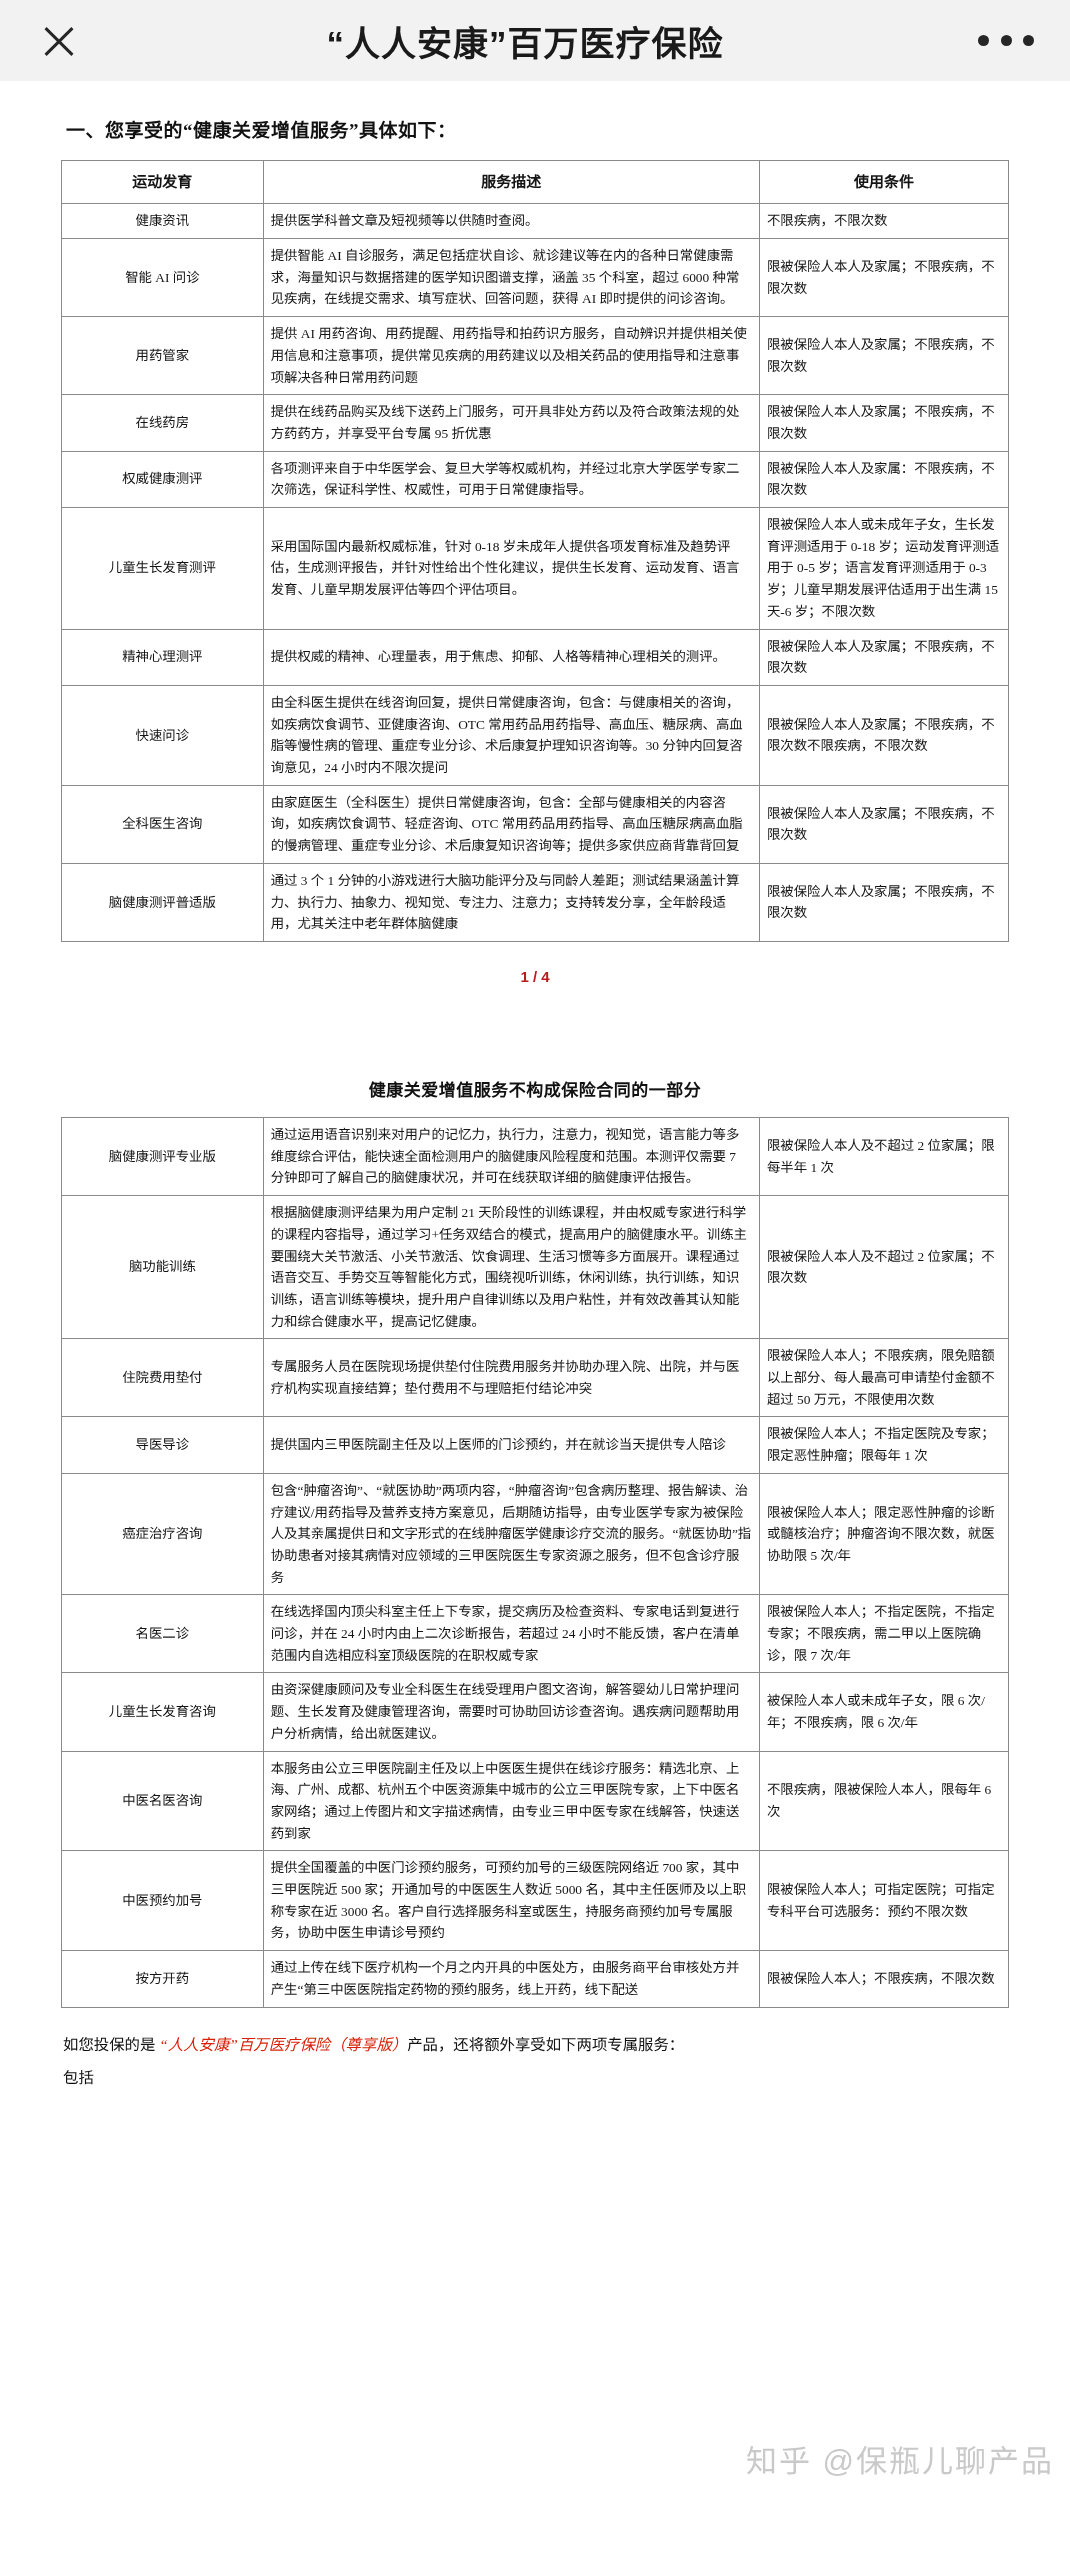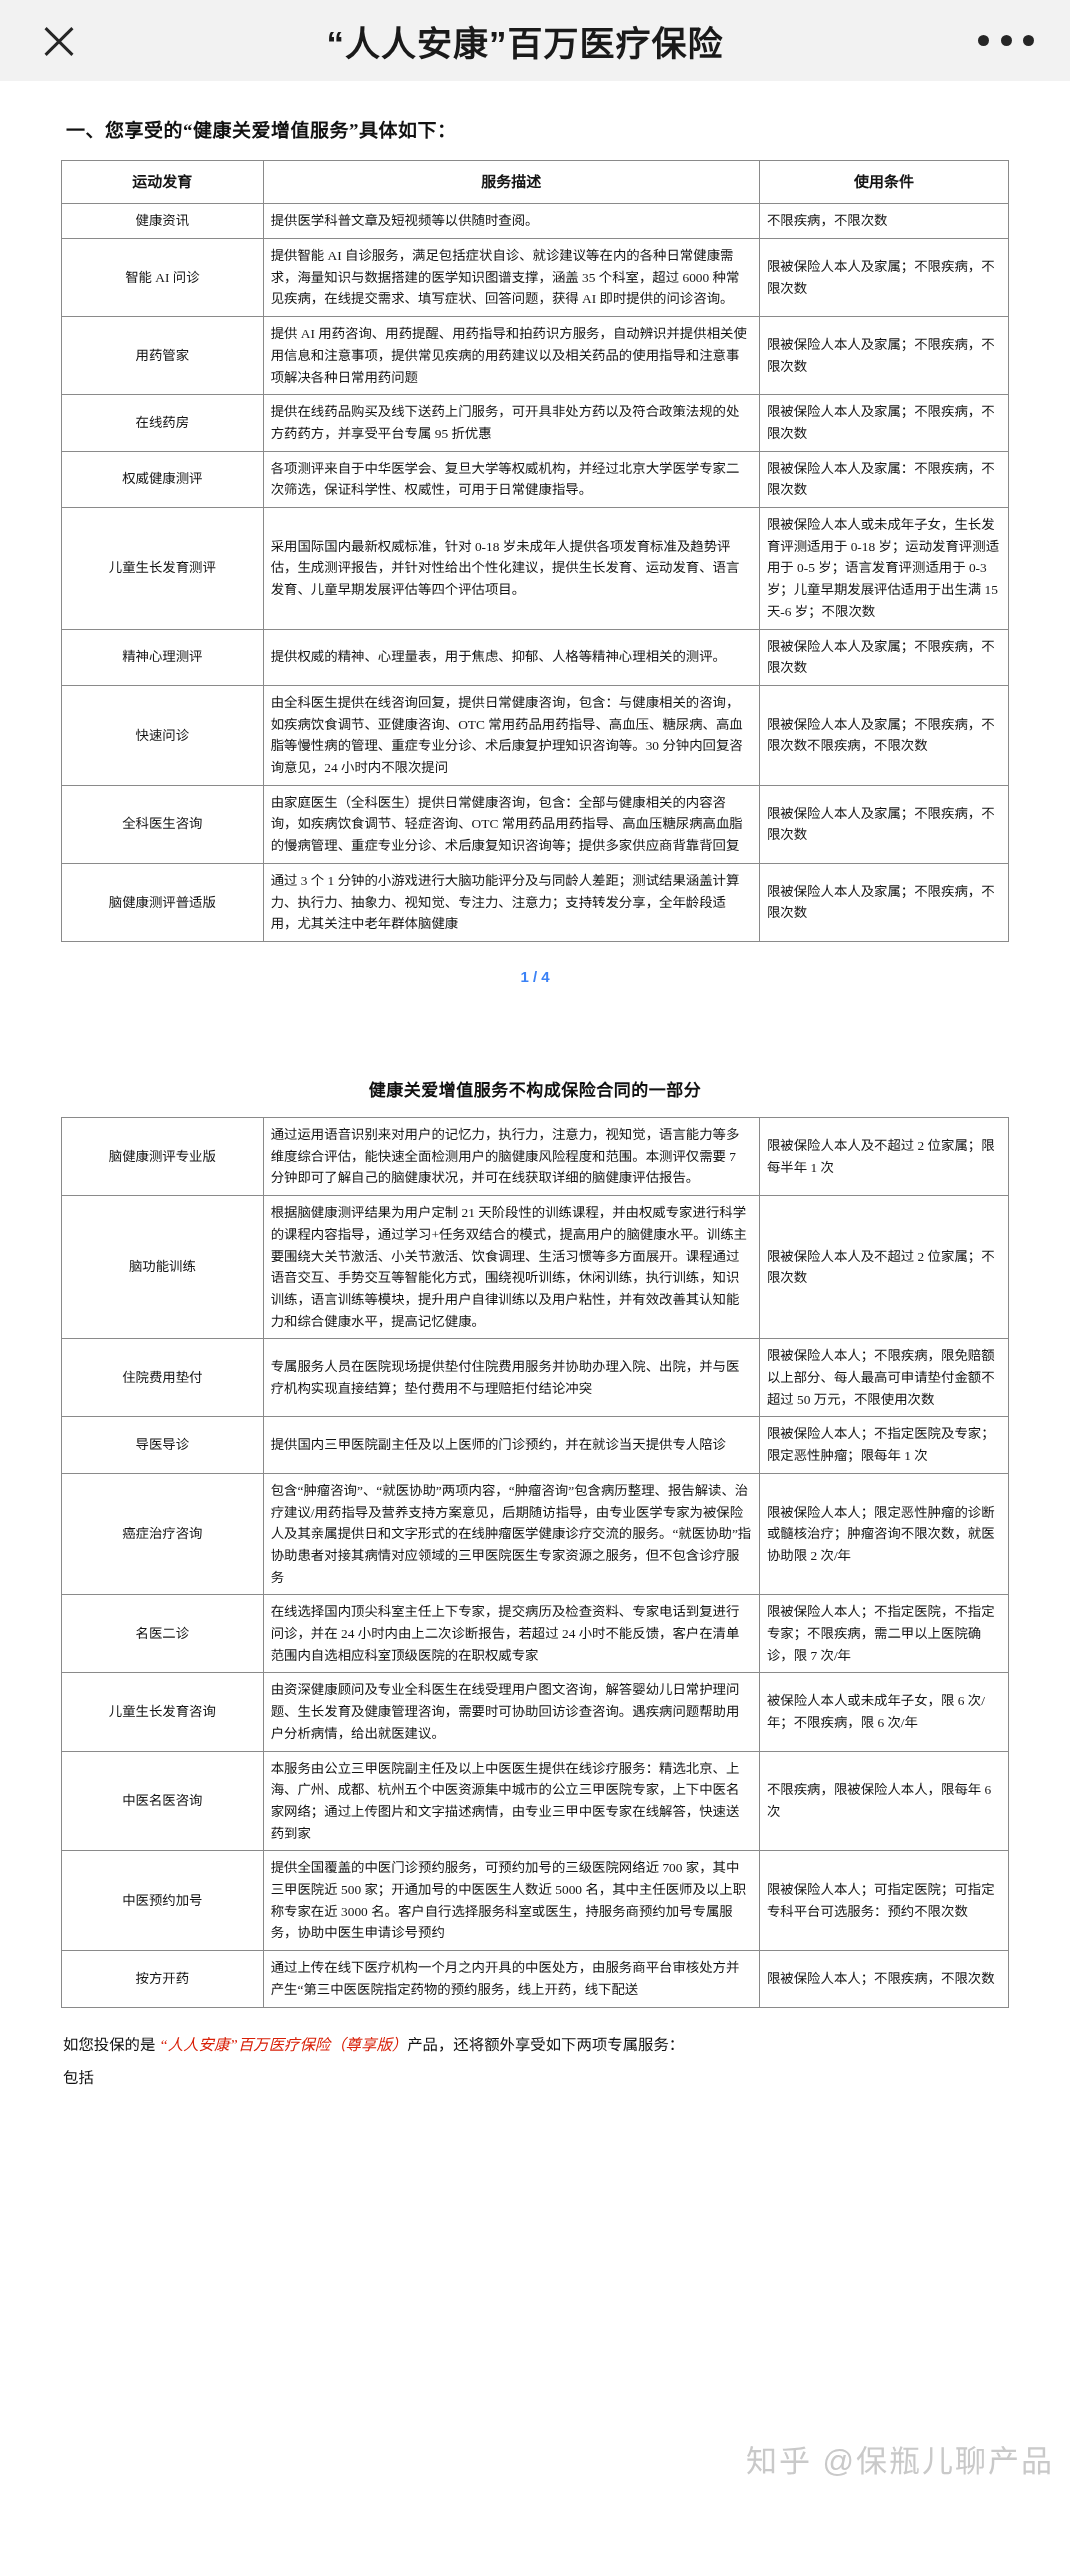--- a/index.html
+++ b/index.html
@@ -91,21 +91,21 @@
     font-weight: bold;
     color: #111;
     margin: 0 0 16px 0;
     letter-spacing: 0.5px;
   }
   .pagenum {
     text-align: center;
     font-family: "Liberation Sans", "DejaVu Sans", sans-serif;
     font-size: 15px;
     font-weight: bold;
-    color: #3b82f6;
+    color: #b91c1c;
     margin: 26px 0 0 0;
   }
 
   table.svc {
     border-collapse: collapse;
     width: 100%;
     table-layout: fixed;
     border: 1px solid #5f5f5f;
   }
   table.svc td, table.svc th {
@@ -281,21 +281,21 @@
               <td class="cond">限被保险人本人；不限疾病，限免赔额以上部分、每人最高可申请垫付金额不超过 50 万元，不限使用次数</td>
             </tr>
             <tr>
               <td class="item">导医导诊</td>
               <td class="desc">提供国内三甲医院副主任及以上医师的门诊预约，并在就诊当天提供专人陪诊</td>
               <td class="cond">限被保险人本人；不指定医院及专家；限定恶性肿瘤；限每年 1 次</td>
             </tr>
             <tr>
               <td class="item">癌症治疗咨询</td>
               <td class="desc">包含“肿瘤咨询”、“就医协助”两项内容，“肿瘤咨询”包含病历整理、报告解读、治疗建议/用药指导及营养支持方案意见，后期随访指导，由专业医学专家为被保险人及其亲属提供日和文字形式的在线肿瘤医学健康诊疗交流的服务。“就医协助”指协助患者对接其病情对应领域的三甲医院医生专家资源之服务，但不包含诊疗服务</td>
-              <td class="cond">限被保险人本人；限定恶性肿瘤的诊断或髓核治疗；肿瘤咨询不限次数，就医协助限 2 次/年</td>
+              <td class="cond">限被保险人本人；限定恶性肿瘤的诊断或髓核治疗；肿瘤咨询不限次数，就医协助限 5 次/年</td>
             </tr>
             <tr>
               <td class="item">名医二诊</td>
               <td class="desc">在线选择国内顶尖科室主任上下专家，提交病历及检查资料、专家电话到复进行问诊，并在 24 小时内由上二次诊断报告，若超过 24 小时不能反馈，客户在清单范围内自选相应科室顶级医院的在职权威专家</td>
               <td class="cond">限被保险人本人；不指定医院，不指定专家；不限疾病，需二甲以上医院确诊，限 7 次/年</td>
             </tr>
             <tr>
               <td class="item">儿童生长发育咨询</td>
               <td class="desc">由资深健康顾问及专业全科医生在线受理用户图文咨询，解答婴幼儿日常护理问题、生长发育及健康管理咨询，需要时可协助回访诊查咨询。遇疾病问题帮助用户分析病情，给出就医建议。</td>
               <td class="cond">被保险人本人或未成年子女，限 6 次/年；不限疾病，限 6 次/年</td>

